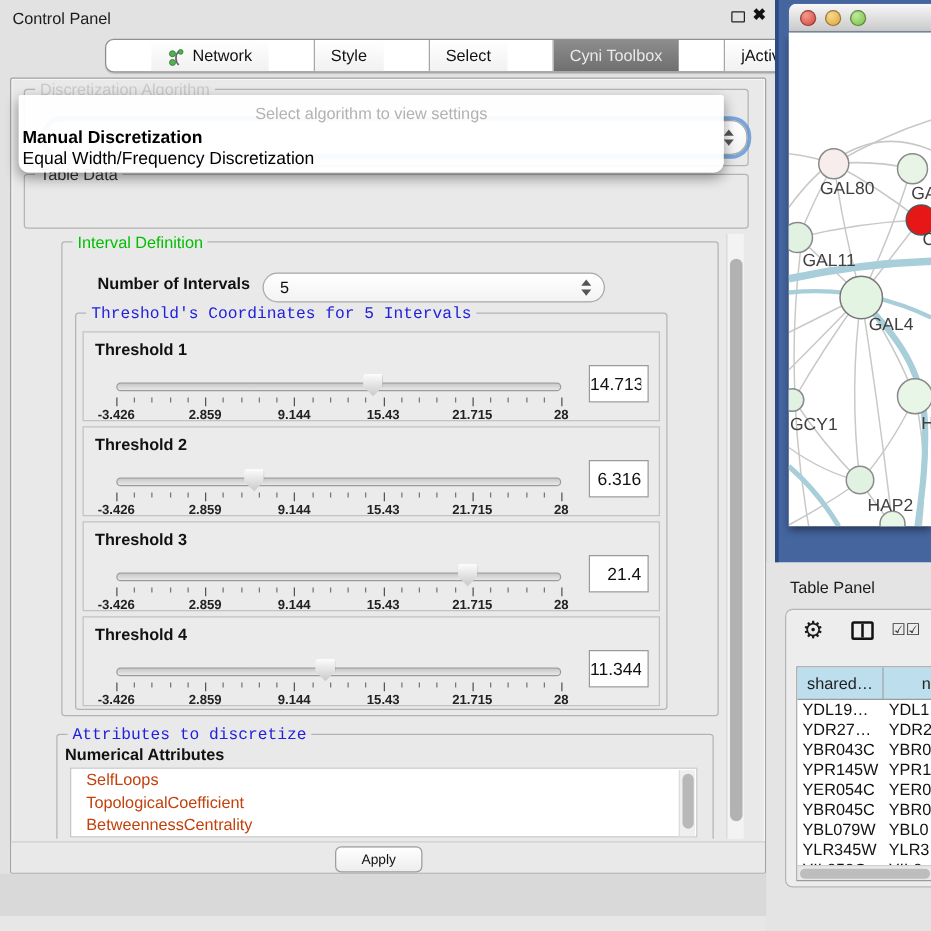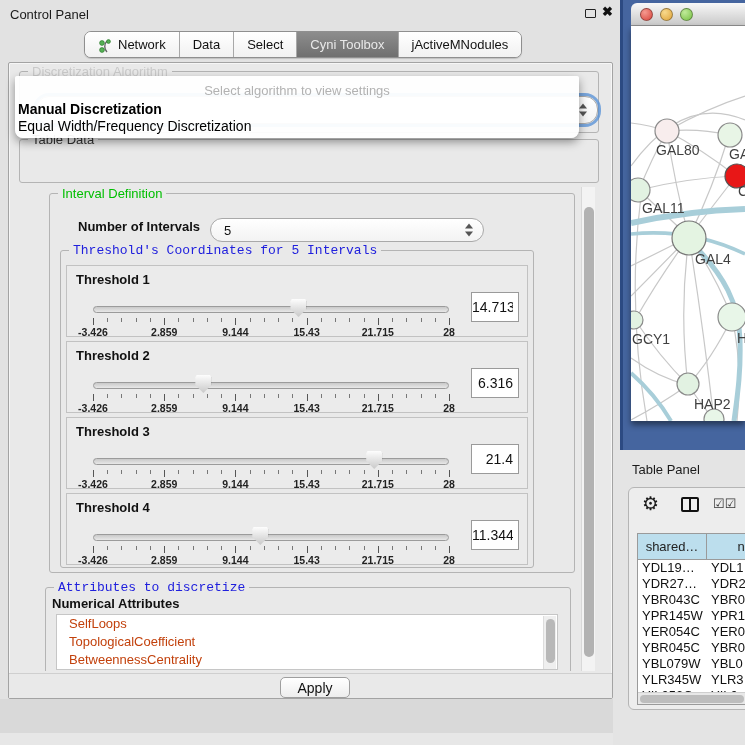--- a/index.html
+++ b/index.html
@@ -12,21 +12,21 @@
   .cp-titlebar { position:absolute; left:0; top:0; width:620px; height:28px; background:#e2e2e2; }
   .cp-title { position:absolute; left:10px; top:7px; font-size:13px; color:#1b1b1b; }
   .float-btn { position:absolute; left:585px; top:9px; width:11px; height:9px; border:1.5px solid #222; border-radius:1px; cursor:pointer; }
   .close-btn { position:absolute; left:602px; top:4px; font-size:13px; font-weight:700; color:#111; cursor:pointer; }
 
   .seg { position:absolute; display:flex; background:#fff; border:1px solid #8f8f8f; border-radius:7px; overflow:hidden; box-shadow:0 1px 1px rgba(0,0,0,.15); }
   .seg-item { display:flex; align-items:center; gap:5px; padding:0 13px; font-size:13px; color:#111; background:linear-gradient(#ffffff,#f1f1f1); border-left:1px solid #a8a8a8; cursor:pointer; white-space:nowrap; }
   .seg-item:first-child { border-left:none; }
   .seg-item.selected { background:linear-gradient(#8d8d8d,#6f6f6f); color:#e9e9e9; }
   .top-tabs { left:84px; top:31px; height:27px; }
-  .top-tabs .seg-item { line-height:25px; }
+  .top-tabs .seg-item { line-height:25px;margin-left:36px; }
   .net-icon { width:15px; height:15px; display:inline-block; }
 
   .main-panel { position:absolute; left:8px; top:62px; width:605px; height:637px; background:#e9e9e9; border:1px solid #a3a3a3; border-radius:2px; box-shadow:inset 0 0 0 1px #f6f6f6; }
 
   .group { position:absolute; border:1px solid #b4b4b4; border-radius:3px; }
   .group-label { position:absolute; top:-8px; left:8px; background:#e9e9e9; padding:0 4px; font-size:13px; color:#333; white-space:nowrap; }
   .group-label.ghost { color:#c9c9c9; }
   .group-label.green { color:#00bf00; }
   .group-label.blue { color:#2020dd;font-family:Liberation Mono, monospace; }
 
@@ -60,21 +60,21 @@
   .tick-lab { position:absolute; top:60px; transform:translateX(-50%); font-size:10.5px; font-weight:700; color:#222; white-space:nowrap; }
   .value-field { position:absolute; right:8px; top:26px; width:48px; height:30px; border:1px solid #9a9a9a; background:#fff; font-family:"Liberation Sans",sans-serif; font-size:14px; text-align:right; padding-right:5px; color:#111; }
 
   .attr-sub { position:absolute; left:6px; top:8px; font-size:13px; font-weight:700; color:#111; }
   .attr-list { position:absolute; left:10px; top:26px; width:502px; height:56px; background:#fff; border:1px solid #c6c6c6; overflow:hidden; }
   .attr-item { padding-left:12px; font-size:13px; line-height:18px; color:#c2410c; cursor:pointer; white-space:nowrap; }
   .attr-scroll { position:absolute; right:1px; top:1px; width:13px; height:54px; background:#efefef; border-left:1px solid #ddd; }
   .attr-scroll .thumb { position:absolute; left:2px; top:3px; width:9px; height:44px; background:#b8b8b8; border-radius:5px; cursor:pointer; }
 
   .apply-row { position:absolute; left:0; top:610px; width:603px; height:25px; border-top:1px solid #cfcfcf; background:#e9e9e9; }
-  .apply-btn { position:absolute; left:259px; top:3px; width:70px; height:21px; background:linear-gradient(#ffffff,#ededed); border:1px solid #9e9e9e; border-radius:5px; font-family:"Liberation Sans",sans-serif; font-size:14px; color:#111; cursor:pointer;margin-left:12px; }
+  .apply-btn { position:absolute; left:259px; top:3px; width:70px; height:21px; background:linear-gradient(#ffffff,#ededed); border:1px solid #9e9e9e; border-radius:5px; font-family:"Liberation Sans",sans-serif; font-size:11px; color:#111; cursor:pointer; }
 
   .bottom-strip { position:absolute; left:0; top:699px; width:620px; height:34px; background:#d9d9d9; }
   .below-strip { position:absolute; left:0; top:733px; width:620px; height:12px; background:#e7e7e7; }
 
   
   .net-window { position:absolute; left:620px; top:0; width:125px; height:450px; background:#45659f; }
   .net-window .edge { position:absolute; left:0; top:0; width:3px; height:450px; background:#2c4a82; }
   .net-titlebar { position:absolute; left:11px; top:3px; width:114px; height:23px; background:linear-gradient(#f8f8f8,#c9c9c9); border-bottom:1px solid #8c8c8c; border-radius:6px 0 0 0; }
   .light { position:absolute; top:5px; width:13px; height:13px; border-radius:50%; border:1px solid rgba(0,0,0,.35); cursor:pointer; }
   .light.red { left:9px; background:radial-gradient(circle at 35% 30%, #f59a90, #d8443c); }
@@ -121,21 +121,21 @@
           <svg width="15" height="15" viewBox="0 0 15 15">
               <path d="M9,2 C6,5 6,10 9,13" stroke="#666" stroke-width="1.4" fill="none"></path>
               <circle cx="4" cy="4" r="2.4" fill="#55b055" stroke="#2e7d2e" stroke-width="0.7"></circle>
               <circle cx="4" cy="11" r="2.4" fill="#55b055" stroke="#2e7d2e" stroke-width="0.7"></circle>
               <circle cx="10.5" cy="2.5" r="1.9" fill="#55b055" stroke="#2e7d2e" stroke-width="0.7"></circle>
             </svg>
         </span>
         <span>Network</span>
       </div>
       <div class="seg-item">
-          <span>Data</span>
+          <span>Style</span>
         </div>
       <div class="seg-item">
           <span>Select</span>
         </div>
       <div class="seg-item selected">
           <span>Cyni Toolbox</span>
         </div>
       <div class="seg-item">
           <span>jActiveMNodules</span>
         </div>

